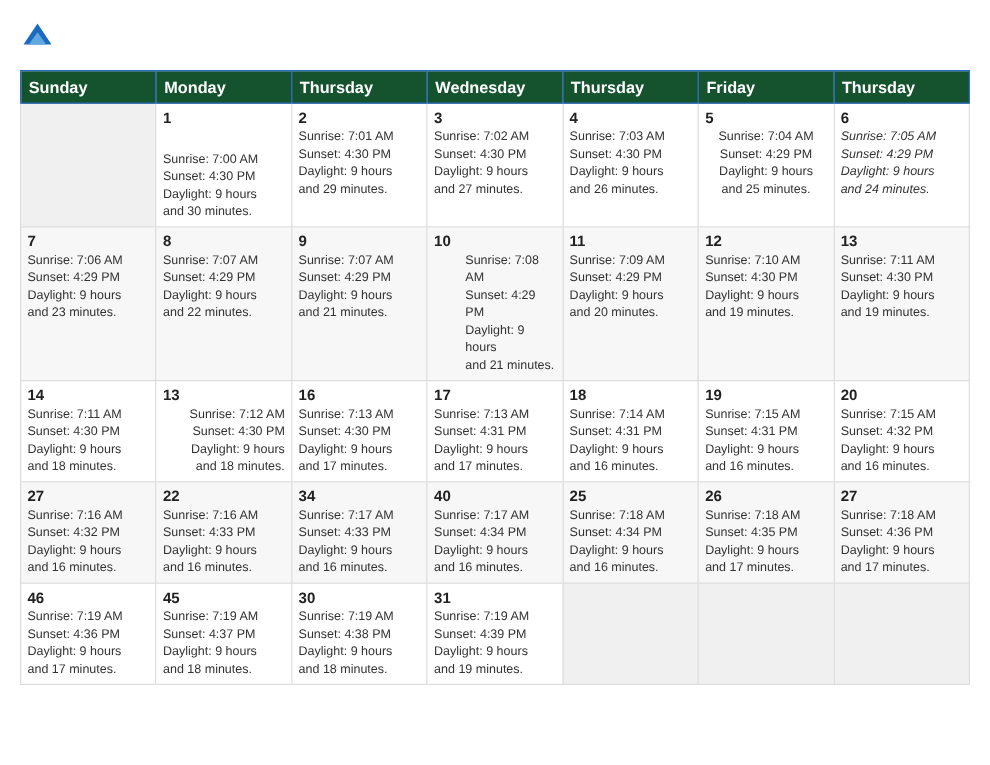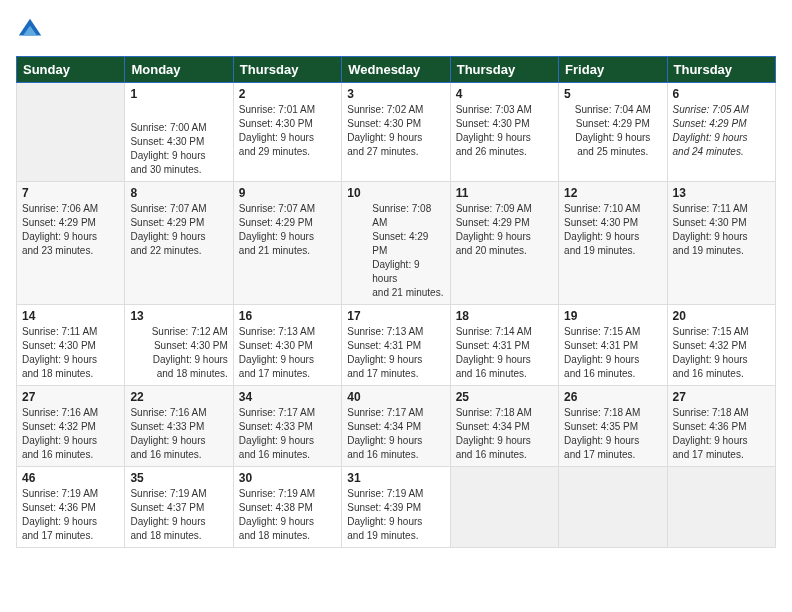--- a/index.html
+++ b/index.html
@@ -327,21 +327,21 @@
       </tr>
       <tr>
         <td>
           <span class="day-num">46</span>
           <div class="day-info" style="white-space: pre-line;">Sunrise: 7:19 AM
 Sunset: 4:36 PM
 Daylight: 9 hours
 and 17 minutes.</div>
         </td>
         <td>
-          <span class="day-num">35</span>
+          <span class="day-num">45</span>
           <div class="day-info" style="white-space: pre-line;">Sunrise: 7:19 AM
 Sunset: 4:37 PM
 Daylight: 9 hours
 and 18 minutes.</div>
         </td>
         <td>
           <span class="day-num">30</span>
           <div class="day-info" style="white-space: pre-line;">Sunrise: 7:19 AM
 Sunset: 4:38 PM
 Daylight: 9 hours

